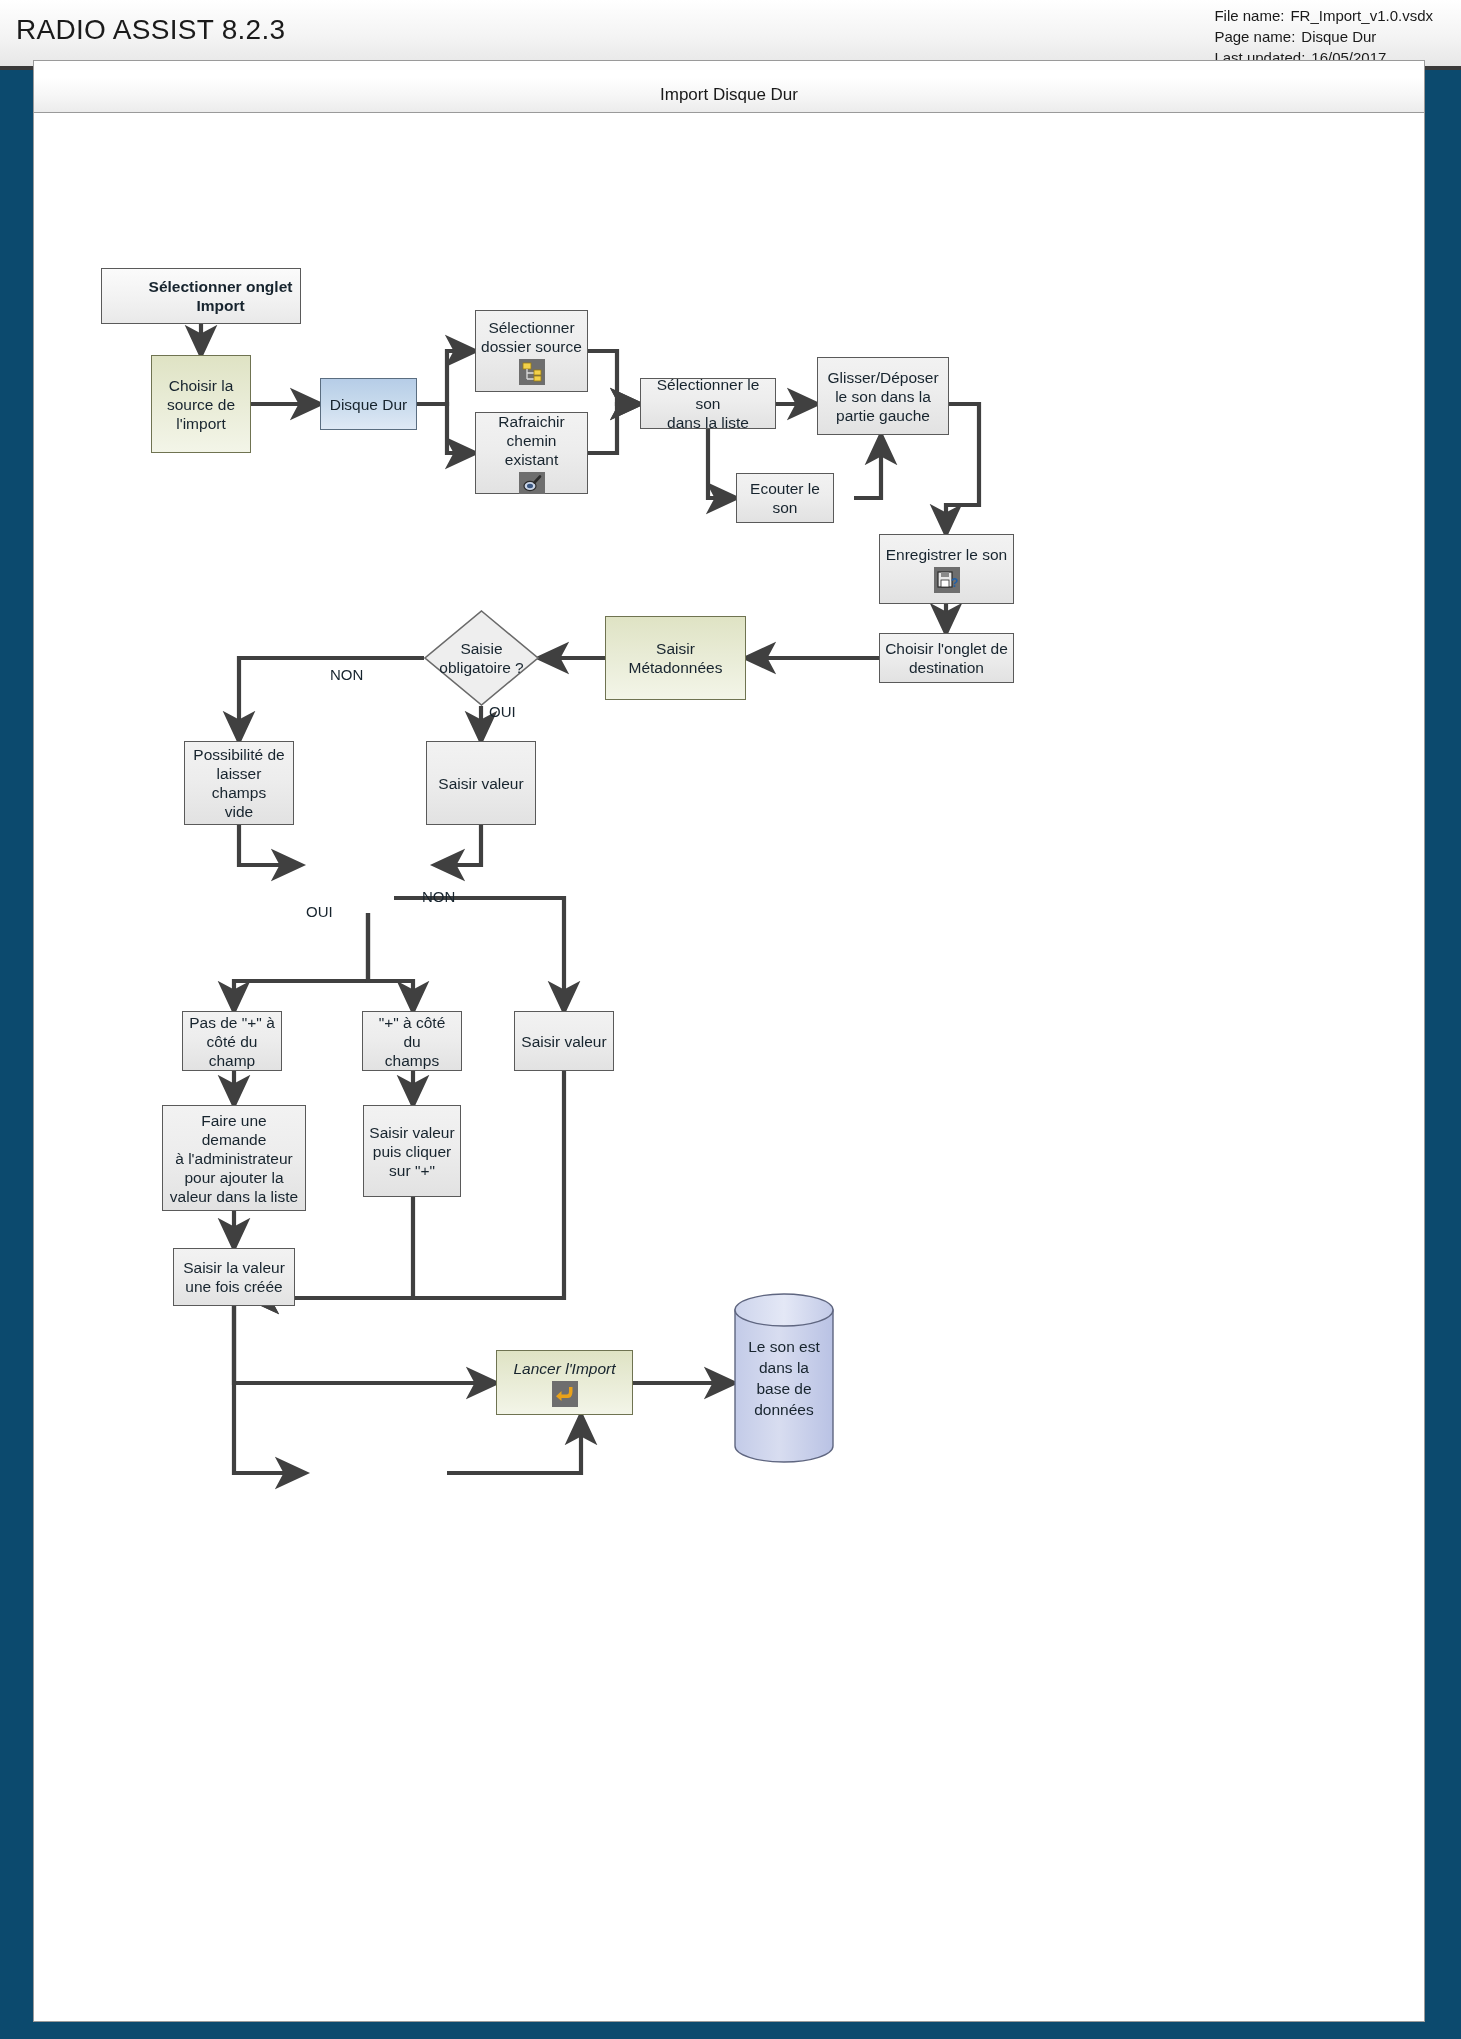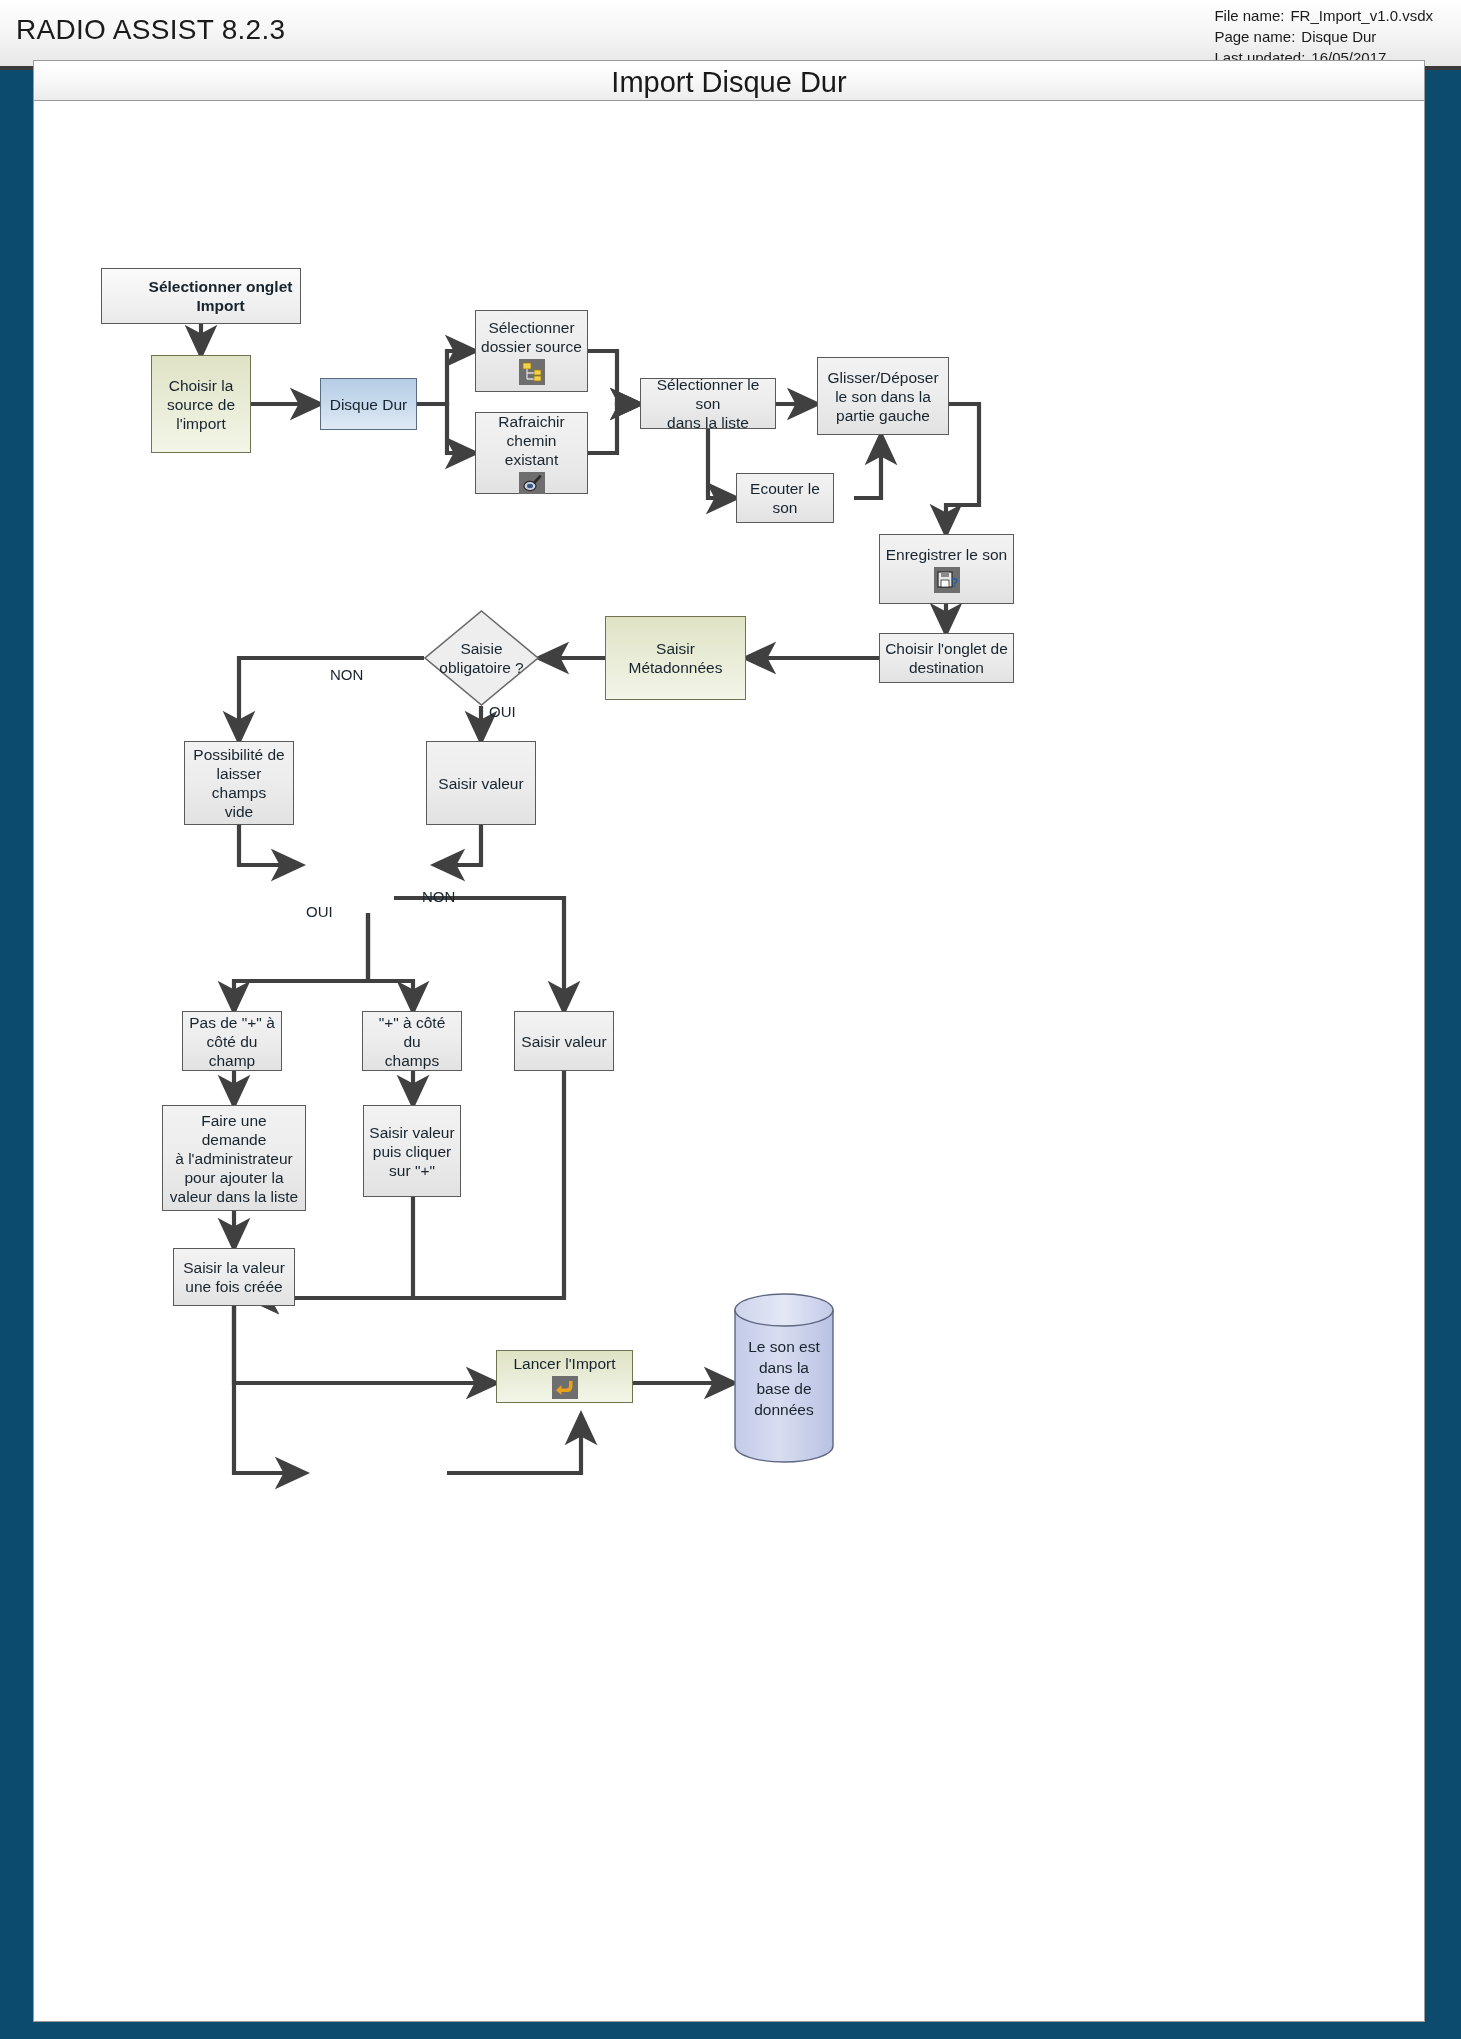--- a/index.html
+++ b/index.html
@@ -49,29 +49,29 @@
   #frame {
     position: absolute;
     left: 33px; top: 60px;
     width: 1392px; height: 1962px;
     border: 1px solid #9a9a9a;
     background: #ffffff;
     box-sizing: border-box;
   }
   #frame-title {
     position: absolute;
-    left: 0; top: 4px;
+    left: 0; top: 16px;
     width: 100%; height: 36px;
     border-bottom: 1px solid #9a9a9a;
     background: linear-gradient(to bottom, #ffffff 0%, #f7f7f7 50%, #ececec 100%);
     box-sizing: border-box;
     display: flex;
     align-items: center;
     justify-content: center;
-    font-size: 29px;
+    font-size: 17px;
     color: #1a1a1a;
   }
   #canvas {
     position: absolute;
     left: 0; top: 52px;
     width: 100%;
     height: 1909px;
     overflow: hidden;
   }
 
@@ -404,21 +404,21 @@
         <span class="lbl">Saisir valeur
 puis cliquer
 sur "+"</span>
       </div>
 
       <div class="node n-grey" style="left:139px; top:1135px; width:122px; height:58px;">
         <span class="lbl">Saisir la valeur
 une fois créée</span>
       </div>
 
-      <div class="node n-olive" style="left:462px; top:1237px; width:137px; height:53px;">
+      <div class="node n-olive" style="left:462px; top:1237px; width:137px; height:65px;font-style:italic;">
         <span class="lbl">Lancer l'Import</span>
         <span class="chip">
           <svg width="22" height="22" viewBox="0 0 22 22">
             <path d="M14.5,5 L8,5 C4.5,5 3.5,8.5 3.5,12 L3.5,16 L7,16 L7,12 C7,9.5 7.6,8.5 9.4,8.5 L14.5,8.5 L14.5,12 L20,6.8 L14.5,2 Z" fill="#e9a21a" transform="rotate(180 11 10)"></path>
           </svg>
         </span>
       </div>
 
 
       <div class="cylinder" style="left:700px; top:1180px; width:100px; height:170px;">

